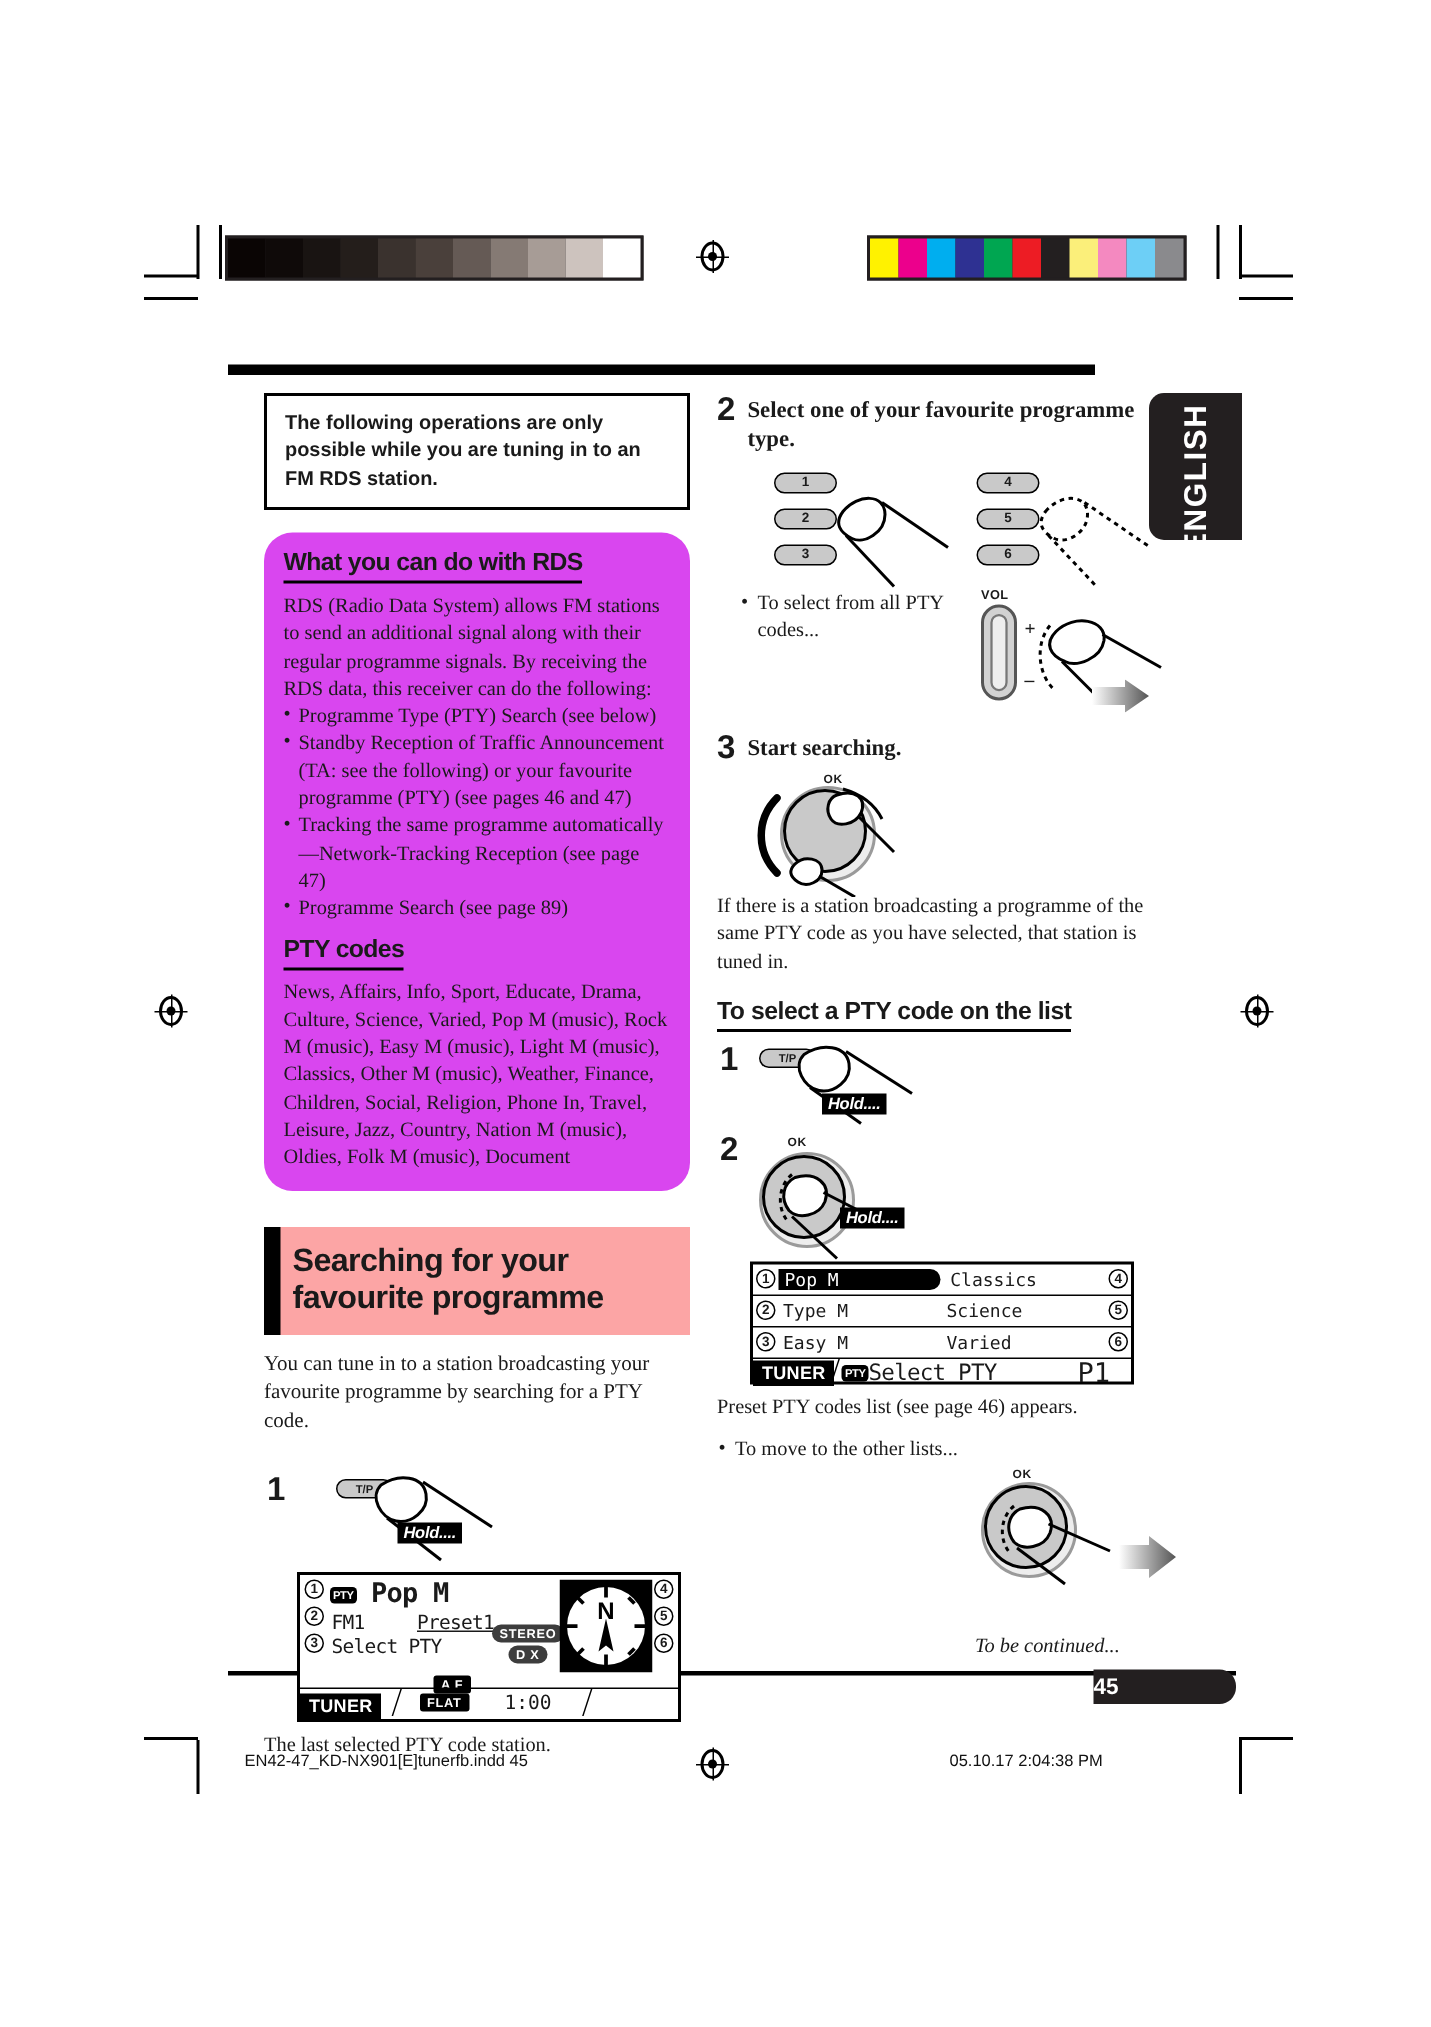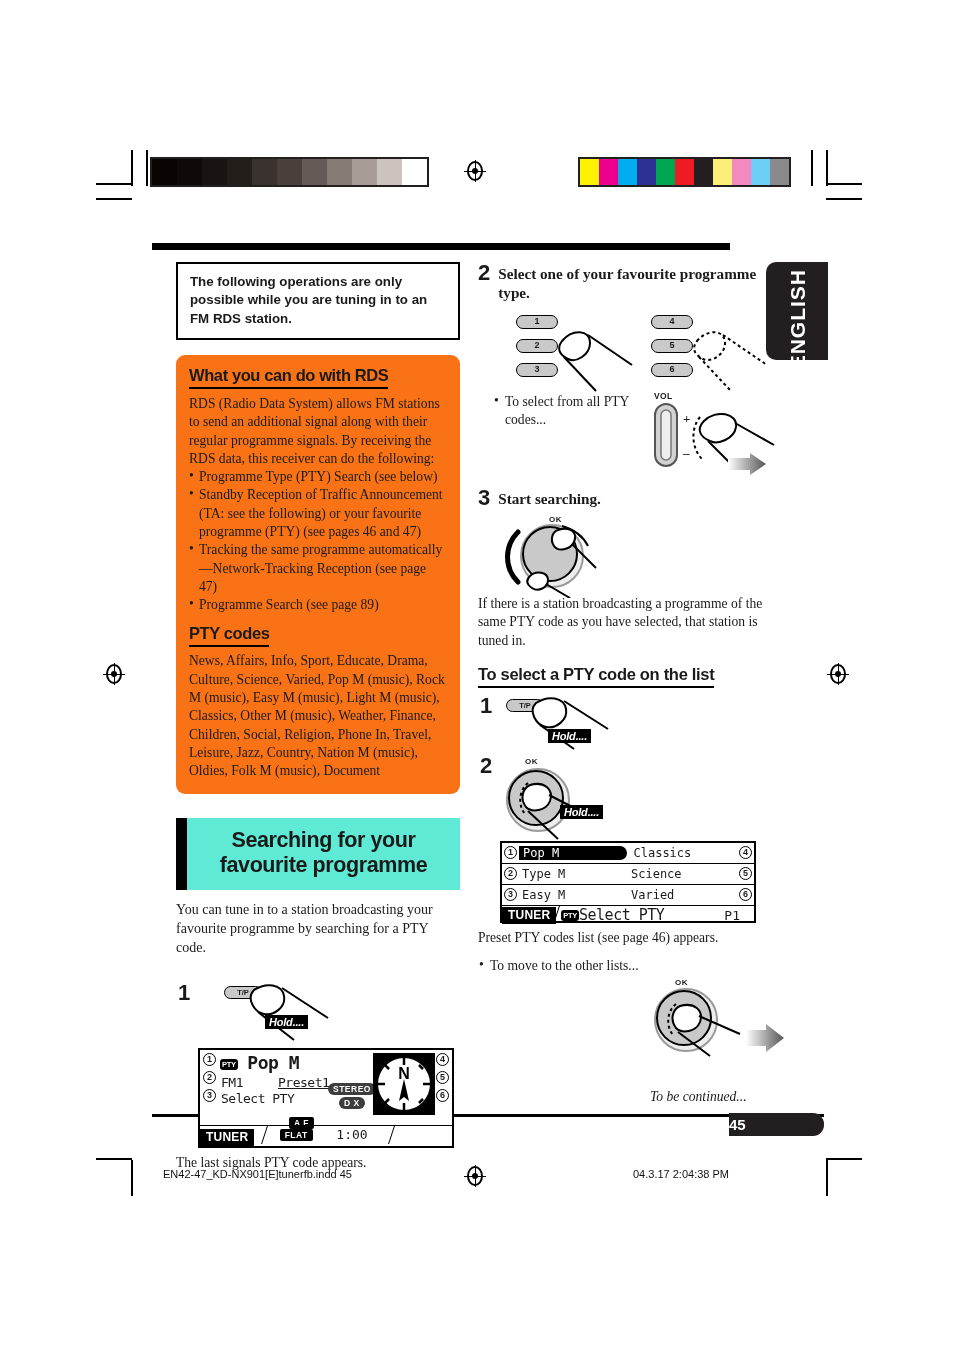--- a/index.html
+++ b/index.html
@@ -27,32 +27,32 @@
   .engtab{position:absolute;left:766px;top:262px;width:62px;height:98px;background:#231f20;border-radius:10px 0 0 10px;}
   .engtab span{display:block;color:#fff;font-family:"Liberation Sans",sans-serif;font-weight:700;font-size:21px;letter-spacing:1px;
     writing-mode:vertical-rl;transform:rotate(180deg);white-space:nowrap;margin:7px 0 0 20px;}
 
   .colL{position:absolute;left:176px;top:262px;width:284px;}
   .colR{position:absolute;left:478px;top:262px;width:290px;}
 
   .notebox{border:2px solid #000;padding:9px 10px 10px 12px;font-family:"Liberation Sans",sans-serif;
     font-weight:700;font-size:13.3px;line-height:1.38;}
 
-  .graybox{background:#f97316;border-radius:9px;margin-top:15px;padding:11px 14px 14px 13px;}
+  .graybox{background:#d946ef;border-radius:19px;margin-top:15px;padding:11px 14px 14px 13px;}
   .h-rds{font-family:"Liberation Sans",sans-serif;font-weight:700;font-size:16.5px;letter-spacing:-0.4px;
     border-bottom:2px solid #000;display:inline-block;padding-bottom:2px;margin:0 0 6px 0;}
   .bodytxt{font-size:13.6px;line-height:1.345;}
   .bodytxt p{margin:0;}
   ul.dash{list-style:none;margin:0;padding:0;}
   ul.dash li{position:relative;padding-left:10px;margin:0;}
   ul.dash li:before{content:"•";position:absolute;left:0;top:-1px;}
   .h-pty{font-family:"Liberation Sans",sans-serif;font-weight:700;font-size:16.5px;letter-spacing:-0.4px;
     border-bottom:2px solid #000;display:inline-block;padding-bottom:2px;margin:10px 0 5px 0;}
 
-  .titlebar{margin-top:24px;background:#5eead4;border-left:11px solid #000;padding:10px 8px 12px 8px;text-align:center;}
+  .titlebar{margin-top:24px;background:#fca5a5;border-left:11px solid #000;padding:10px 8px 12px 8px;}
   .titlebar h2{margin:0;font-family:"Liberation Sans",sans-serif;font-weight:700;font-size:21.5px;
     line-height:1.16;letter-spacing:-0.4px;}
   .intro{margin-top:11px;font-size:14px;line-height:1.35;}
 
   .stepnum{font-family:"Liberation Sans",sans-serif;font-weight:700;font-size:22px;line-height:1;}
   .steprow{display:flex;gap:8px;align-items:flex-start;}
   .steptxt{font-weight:700;font-size:15.2px;line-height:1.28;padding-top:2px;}
 
   .h-list{font-family:"Liberation Sans",sans-serif;font-weight:700;font-size:16.5px;letter-spacing:-0.3px;
     border-bottom:2px solid #000;display:inline-block;padding-bottom:2px;}
@@ -252,21 +252,21 @@
 
       <div style="position:absolute;left:0;bottom:0;width:100%;height:20px;border-top:1.5px solid #000;">
         <span class="tuner-tab">TUNER</span>
         <span style="display:inline-block;transform:skewX(-18deg);border-left:1.5px solid #000;height:18px;vertical-align:top;"></span>
         <span class="pill sq" style="margin-left:5px;vertical-align:3px;">FLAT</span>
         <span style="font-size:13px;margin-left:14px;vertical-align:2px;">1:00</span>
         <span style="display:inline-block;transform:skewX(-18deg);border-left:1.5px solid #000;height:18px;vertical-align:top;margin-left:14px;"></span>
       </div>
     </div>
 
-    <div class="cap" style="margin-top:6px;">The last signals PTY code appears.</div>
+    <div class="cap" style="margin-top:6px;">The last selected PTY code station.</div>
   </div>
 
   <div class="colR">
 
     <div class="steprow">
       <div class="stepnum">2</div>
       <div class="steptxt">Select one of your favourite programme type.</div>
     </div>
 
     
@@ -389,21 +389,21 @@
             <div class="listcell">Easy M</div>
             <div class="listcell">Varied</div>
             <div class="num-badge" style="margin: 0px 2px;">6</div>
           </div>
         </div>
       <div style="height:19px;display:flex;align-items:center;">
         <span class="tuner-tab">TUNER</span>
         <span style="display:inline-block;transform:skewX(-18deg);border-left:1.5px solid #000;height:18px;"></span>
         <span class="pty-chip" style="margin-left:4px;">PTY</span>
         <span style="font-size:15px;letter-spacing:-0.5px;">Select PTY</span>
-        <span style="font-size:13px;margin-left:auto;margin-right:14px;">P1</span>
+        <span style="font-size:18px;margin-left:auto;margin-right:14px;">P1</span>
       </div>
     </div>
 
     <div class="cap" style="margin-top:6px;">Preset PTY codes list (see page 46) appears.</div>
 
     <div class="bullet" style="margin-top:10px;">To move to the other lists...</div>
 
     <div style="position:relative;height:78px;">
       <div class="oklabel" style="position:absolute;left:197px;top:2px;">OK</div>
       <svg width="170" height="76" style="position:absolute;left:162px;top:10px;">
@@ -422,14 +422,14 @@
         <polygon points="106,44 126,44 126,38 144,52 126,66 126,60 106,60" fill="url(#ag2)"></polygon>
       </svg>
     </div>
   </div>
 
   <div class="contd">To be continued...</div>
   <div class="pagebadge">
     <span>45</span>
   </div>
   <div class="footL">EN42-47_KD-NX901[E]tunerfb.indd   45</div>
-  <div class="footR">04.3.17   2:04:38 PM</div>
+  <div class="footR">05.10.17   2:04:38 PM</div>
 </div>
 
 </body></html>

